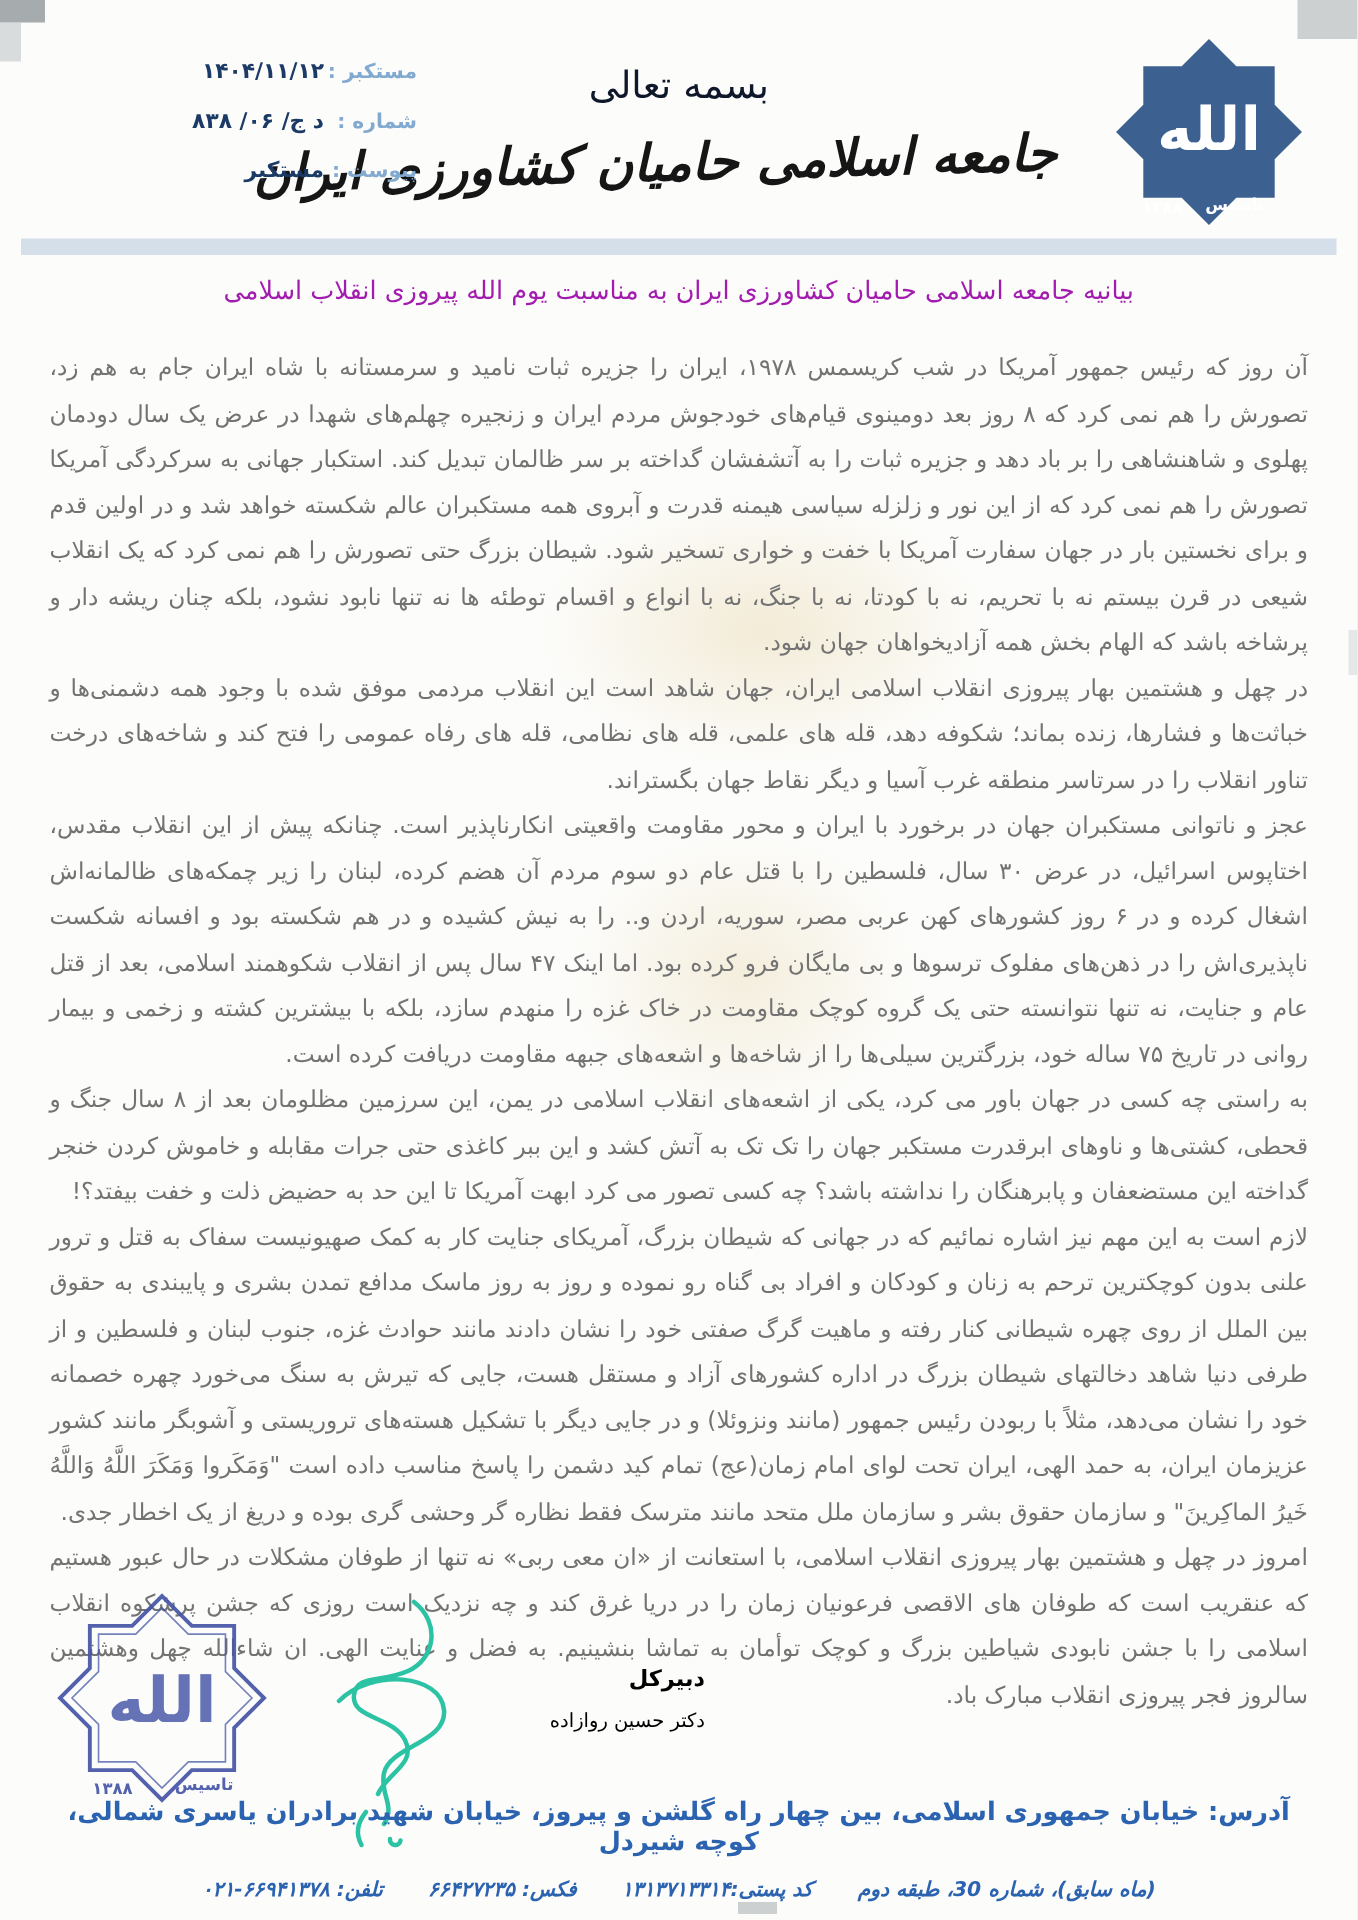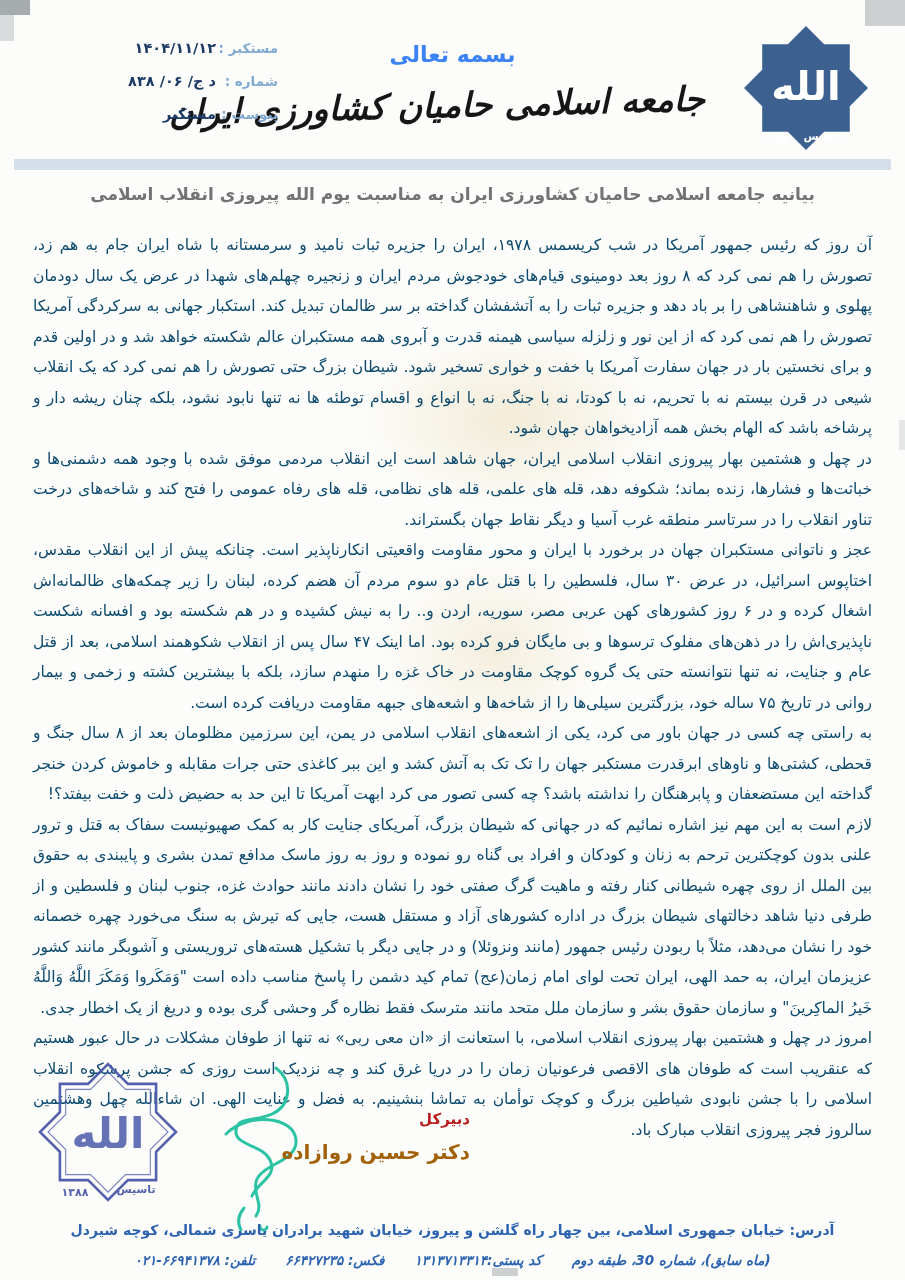--- a/index.html
+++ b/index.html
@@ -15,49 +15,49 @@
   .art-tr{right:0;top:0;width:40px;height:26px;background:#b3b8ba;opacity:.65;}
   .art-b{left:492px;top:1268px;width:26px;height:8px;background:#b9bdbf;opacity:.7;}
   .art-r{right:0;top:420px;width:6px;height:30px;background:#cfd3d4;opacity:.5;}
   .watermark1{left:360px;top:330px;width:300px;height:180px;
     background:radial-gradient(ellipse at center,rgba(235,221,185,.55),rgba(235,221,185,0) 70%);}
   .watermark2{left:380px;top:555px;width:230px;height:190px;
     background:radial-gradient(ellipse at center,rgba(236,224,192,.5),rgba(236,224,192,0) 70%);}
   
   .logo{position:absolute;top:24px;right:24px;width:150px;height:135px;}
   .center-head{position:absolute;top:42px;left:200px;right:200px;text-align:center;direction:rtl;}
-  .bismillah{font-size:22px;font-weight:bold;color:#3b82f6;letter-spacing:1px;}
+  .bismillah{font-size:25px;font-weight:normal;color:#0f172a;letter-spacing:1px;}
   .org-callig{
     margin-top:18px;font-size:34px;font-weight:bold;color:#161616;
     font-style:italic;transform:rotate(-1.5deg);white-space:nowrap;
   }
   .meta{position:absolute;top:40px;left:28px;width:250px;direction:rtl;}
   .meta-row{display:flex;align-items:baseline;margin-bottom:17px;}
   .meta-label{width:62px;font-size:13.5px;color:#82aad1;font-weight:bold;flex:none;}
   .meta-value{font-size:14.5px;color:#1b3a66;font-weight:bold;white-space:nowrap;}
   .band{position:absolute;top:159px;left:14px;right:14px;height:11px;background:#ccd9e5;opacity:.85;}
   .doc-title{
     position:absolute;top:184px;left:40px;right:40px;text-align:center;direction:rtl;
-    font-size:17px;font-weight:bold;color:#737373;
+    font-size:17px;font-weight:normal;color:#a21caf;
   }
   
   .body-text{
     position:absolute;top:230px;left:33px;right:33px;direction:rtl;
-    font-size:15.5px;line-height:30.5px;text-align:justify;color:#0c4a6e;
+    font-size:15.5px;line-height:30.5px;text-align:justify;color:#737373;
   }
   .body-text p{margin:0;}
   
   .stamp{position:absolute;left:33px;top:1060px;width:150px;height:150px;opacity:.92;}
   .sig-scribble{position:absolute;left:196px;top:1062px;width:140px;height:172px;}
   .sig-text{position:absolute;left:350px;top:1110px;width:120px;direction:rtl;text-align:right;}
-  .sig-title{font-size:15px;font-weight:bold;color:#b91c1c;margin-bottom:12px;}
-  .sig-name{font-size:20px;font-weight:bold;color:#a16207;white-space:nowrap;}
+  .sig-title{font-size:15px;font-weight:bold;color:#000000;margin-bottom:12px;}
+  .sig-name{font-size:13px;font-weight:normal;color:#000000;white-space:nowrap;}
   
   .footer{position:absolute;left:0;right:0;bottom:12px;direction:rtl;text-align:center;color:#2c63b0;}
-  .footer-line1{font-size:14px;font-weight:bold;margin-bottom:14px;padding:0 40px;}
+  .footer-line1{font-size:17px;font-weight:bold;margin-bottom:14px;padding:0 40px;}
   .footer-line2{display:flex;justify-content:center;gap:30px;font-size:13.5px;font-weight:bold;direction:rtl;}
   .footer-line2 span{white-space:nowrap;font-style:italic;}
 </style>
 </head>
 <body>
 
 <div class="page">
 
   <div class="art art-tl"></div>
   <div class="art art-tl2"></div>

